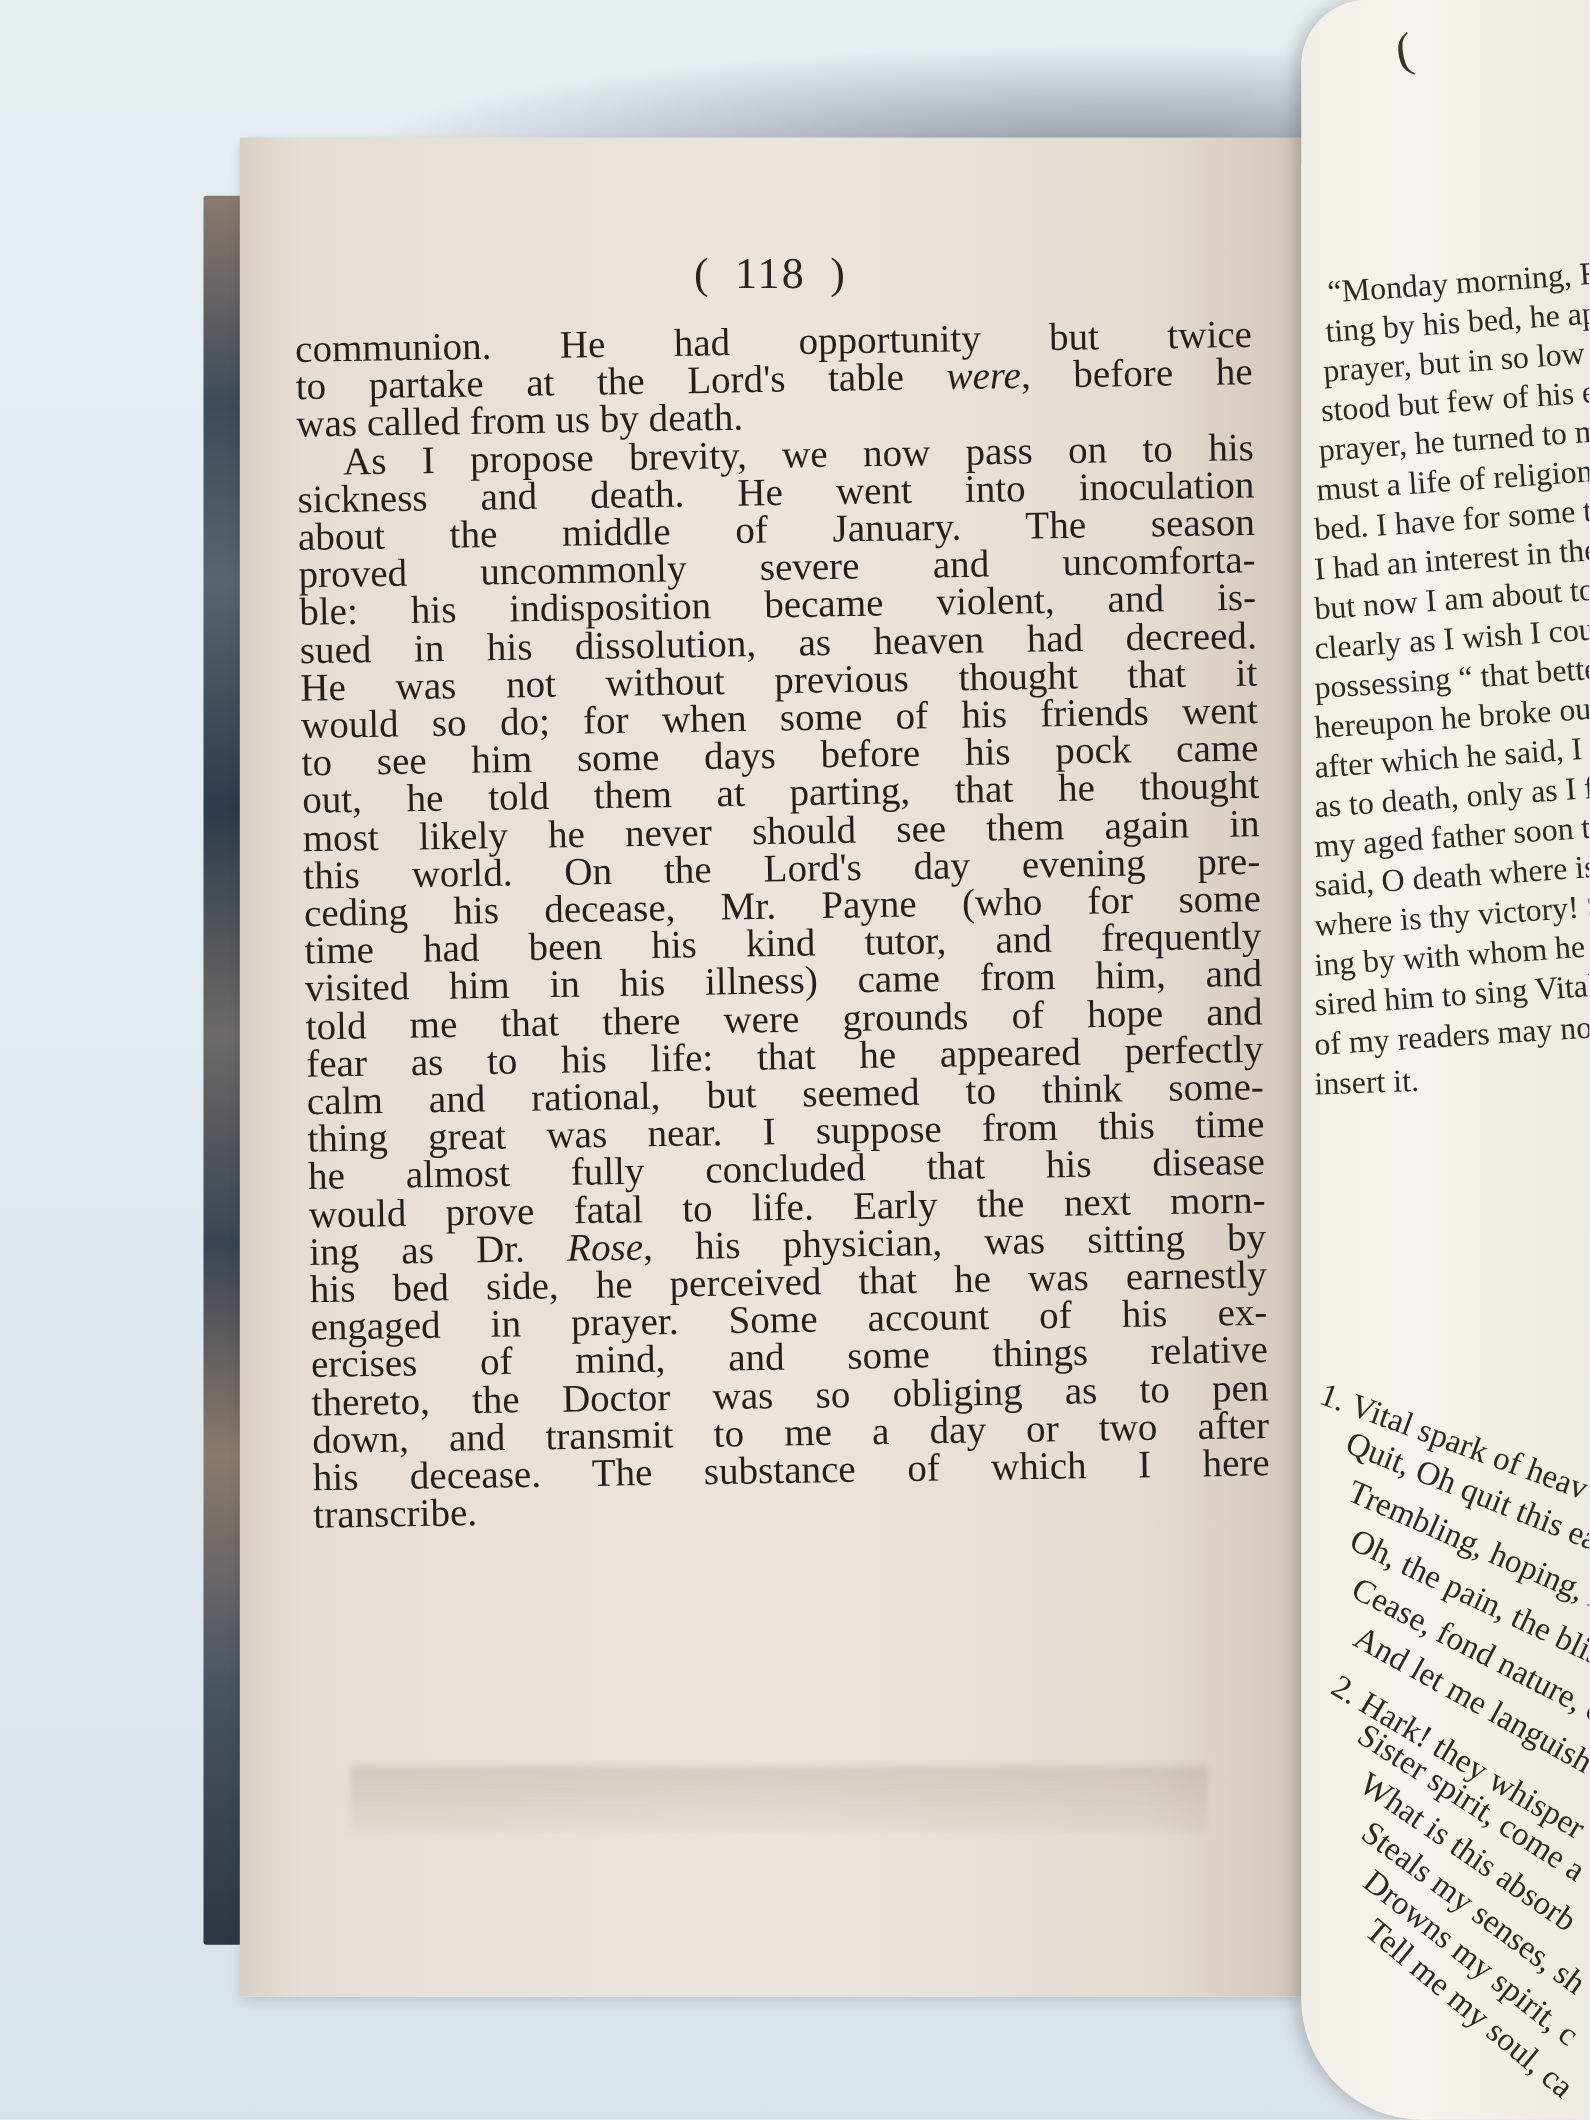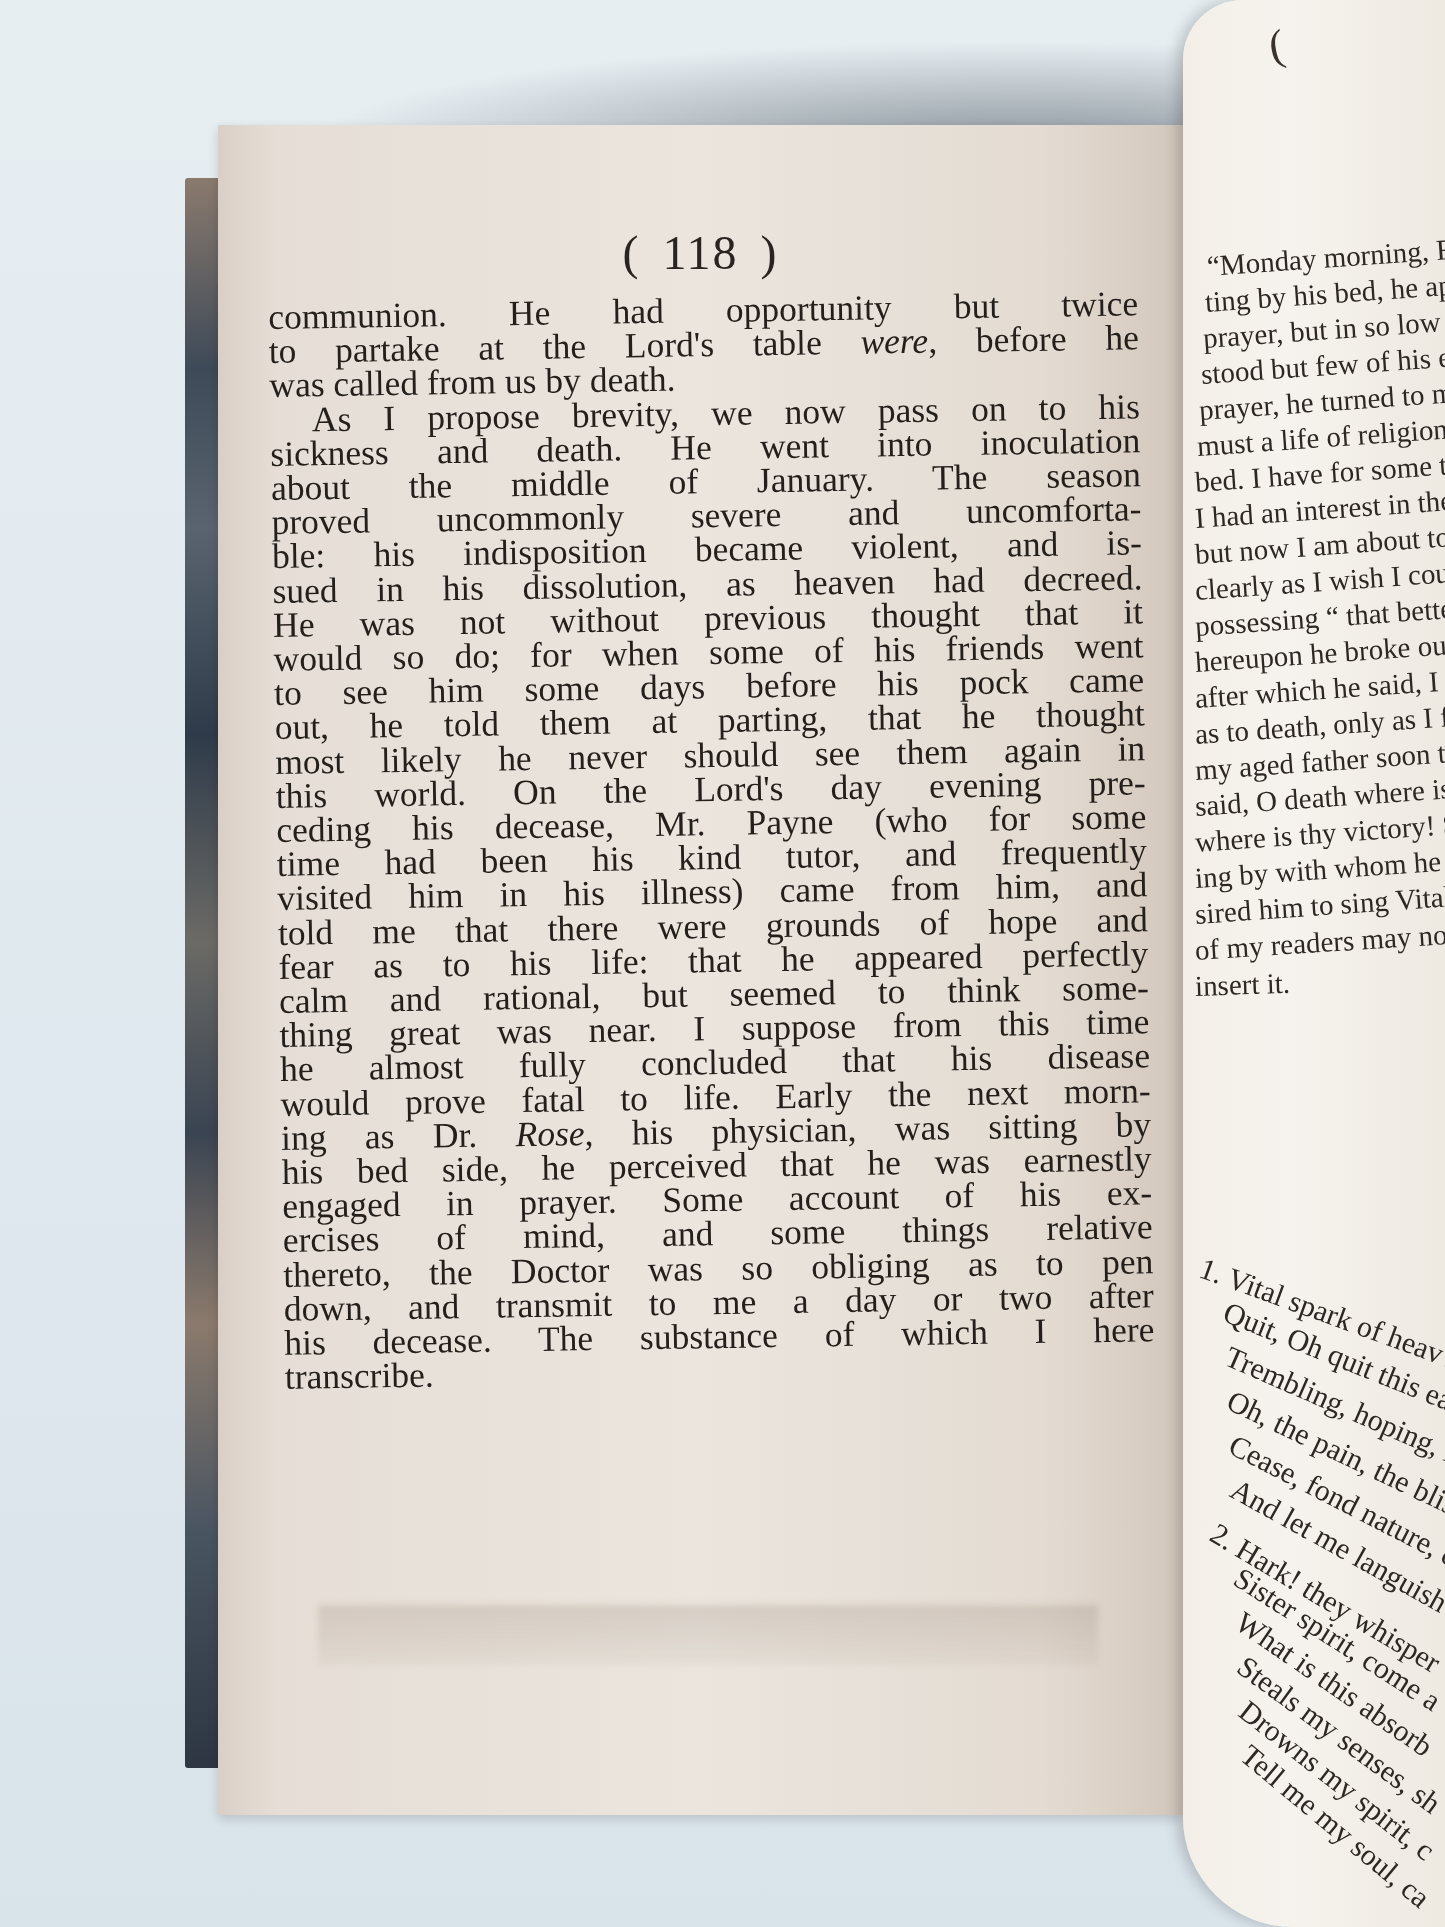--- a/index.html
+++ b/index.html
@@ -17,21 +17,21 @@
       background: linear-gradient(180deg, #8a7a6e 0%, #3e4a58 12%, #5a6470 22%, #2f3b4a 35%, #6b6a66 48%, #3a4452 60%, #8b7a6c 72%, #4a5562 85%, #2d3642 100%);
       border-radius: 3px 0 0 3px;
     }
     .page-left {
       position: absolute; left: 218px; top: 125px; width: 965px; height: 1690px;
       background: linear-gradient(90deg, #d9cfc7 0%, #e6ded6 6%, #ebe5de 50%, #e4dcd3 85%, #d3c7bc 100%);
       box-shadow: 0 4px 10px rgba(0,0,0,0.15);
     }
     .page-number {
       position: absolute; left: 0; right: 0; top: 100px; text-align: center;
-      font-size: 48px; color: #2a2420; letter-spacing: 2px;
+      font-size: 40px; color: #2a2420; letter-spacing: 2px;
     }
     .page-number .paren { display: inline-block; margin: 0 22px; }
     .text-block {
       position: absolute; left: 50px; top: 175px; width: 870px;
       font-size: 35.5px; line-height: 34.2px; color: #241f1b;
       transform: rotate(-0.9deg); transform-origin: left top;
     }
     .line { white-space: nowrap; text-align: justify; text-align-last: justify; display: block; }
     .line.last { text-align-last: left; }
     .line.indent { padding-left: 42px; }

